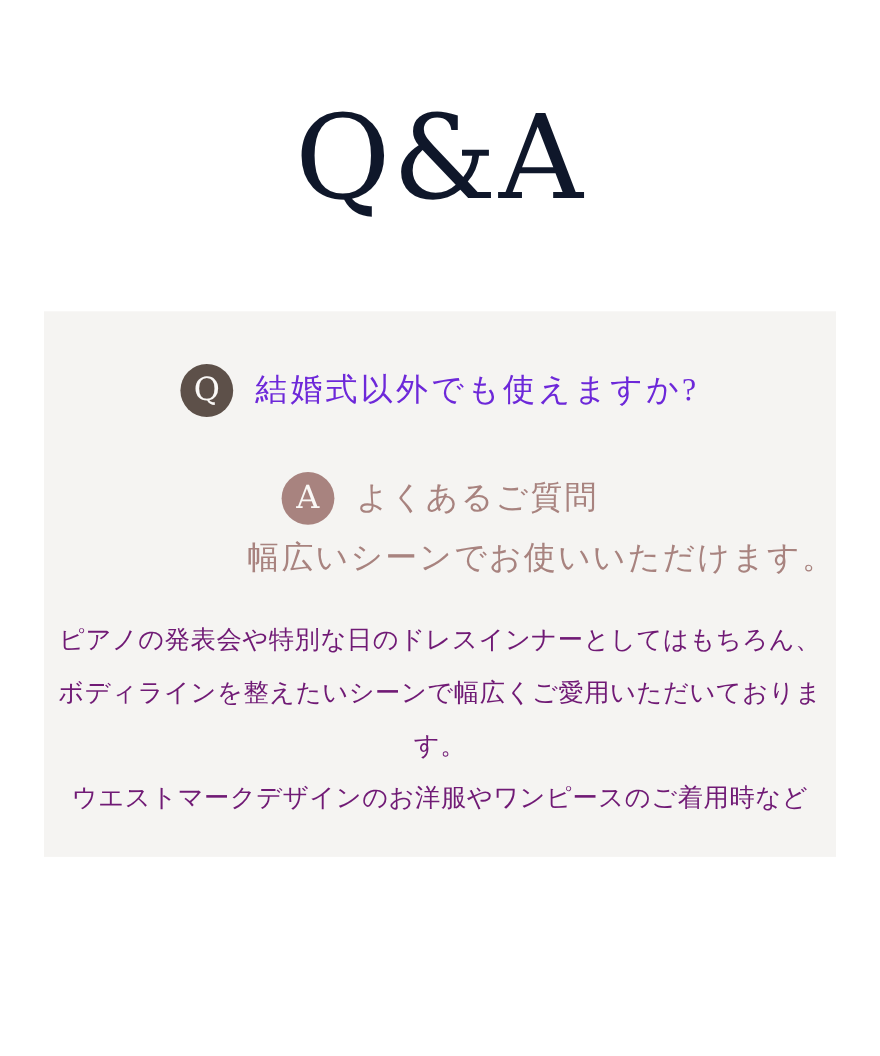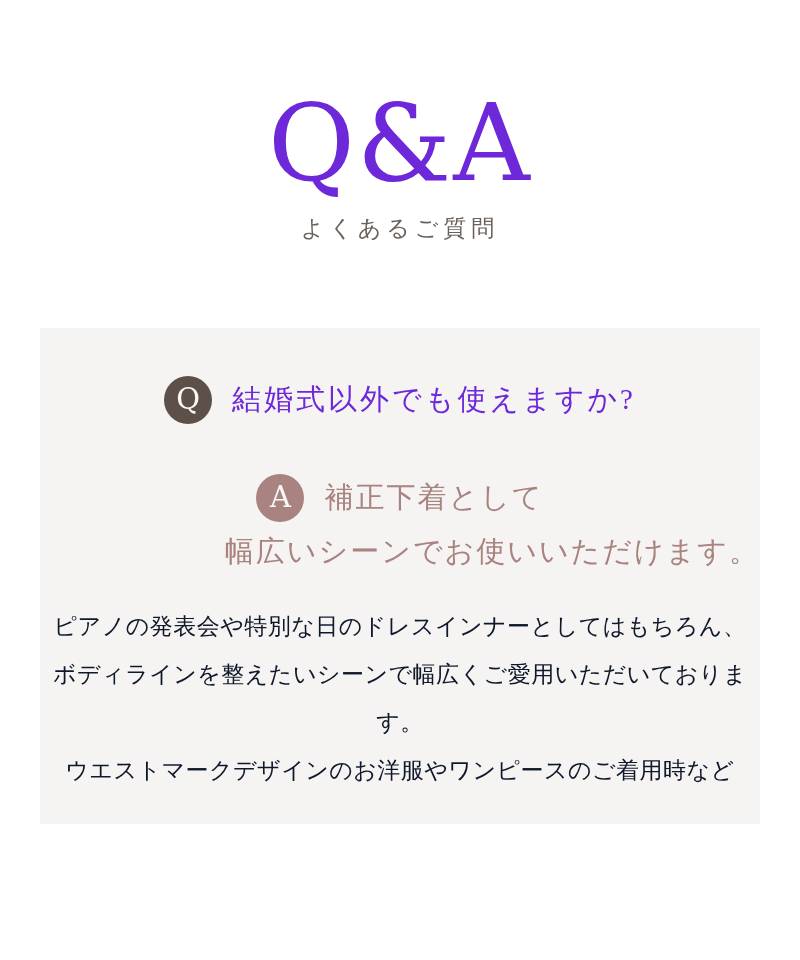--- a/index.html
+++ b/index.html
@@ -19,21 +19,21 @@
     padding-top: 88px;
     text-align: center;
   }
   .qa-title {
     margin: 0;
     font-family: "DejaVu Serif", "Liberation Serif", serif;
     font-weight: 400;
     font-size: 106px;
     line-height: 1.05;
     letter-spacing: 2px;
-    color: #6d28d9;
+    color: #0f172a;
   }
   .qa-subtitle {
     margin: 14px 0 0 0;
     font-size: 23px;
     letter-spacing: 5px;
     color: #6b615b;
   }
 
   
   .qa-card {
@@ -91,42 +91,41 @@
   .detail-block {
     margin-top: 30px;
     text-align: center;
   }
   .detail-block p {
     margin: 0;
     font-family: "Liberation Sans", "DejaVu Sans", sans-serif;
     font-size: 23px;
     line-height: 48px;
     letter-spacing: 0.5px;
-    color: #0f172a;
+    color: #701a75;
   }
 </style>
 </head>
 <body>
 
 <header class="qa-header">
   <h1 class="qa-title">Q&amp;A</h1>
-  <p class="qa-subtitle">よくあるご質問</p>
 </header>
 
 <section class="qa-card">
 
   <div class="row-center">
     <span class="badge q-badge">Q</span>
     <span class="question-text">結婚式以外でも使えますか?</span>
   </div>
 
   <div class="answer-block">
     <div class="row-center">
       <span class="badge a-badge">A</span>
-      <span class="answer-text">補正下着として</span>
+      <span class="answer-text">よくあるご質問</span>
     </div>
     <div class="answer-text answer-line2">幅広いシーンでお使いいただけます。</div>
   </div>
 
   <div class="detail-block">
     <p>ピアノの発表会や特別な日のドレスインナーとしてはもちろん、</p>
     <p>ボディラインを整えたいシーンで幅広くご愛用いただいております。</p>
     <p>ウエストマークデザインのお洋服やワンピースのご着用時など</p>
   </div>
 

